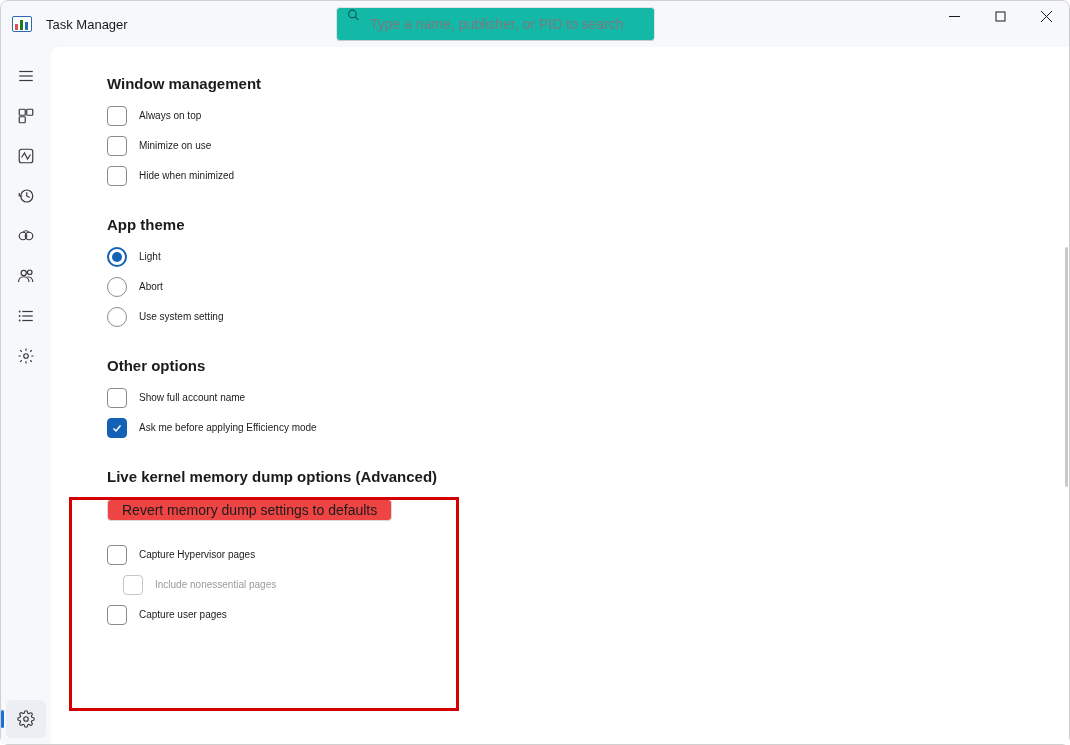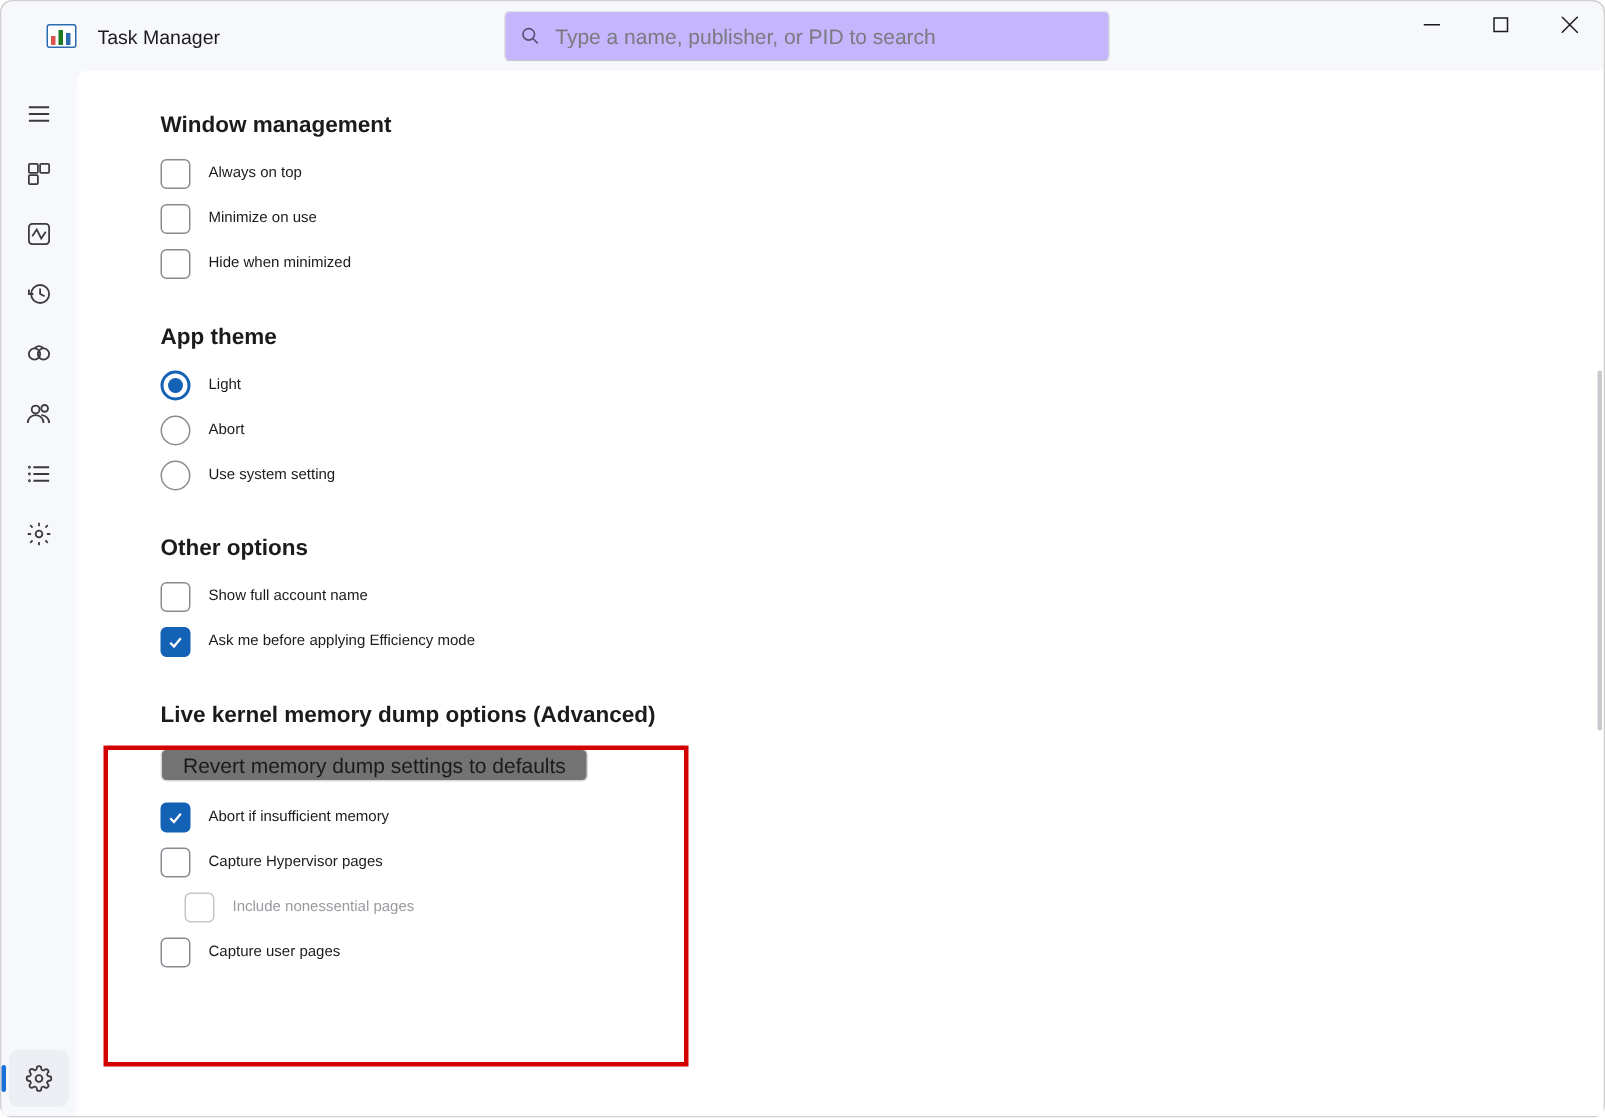--- a/index.html
+++ b/index.html
@@ -11,21 +11,21 @@
     border-radius: 8px;
     display: flex; flex-direction: column;
     background: #f7f8fb;
     position: relative;
   }
 
   
   .titlebar {
     height: 46px;
     display: flex; align-items: center;
-    padding-left: 30px;
+    padding-left: 11px;
     background: #f7f8fb;
     border-top-left-radius: 8px; border-top-right-radius: 8px;
   }
   .app-icon {
     width: 20px; height: 16px;
     border: 1px solid #2b6cb0;
     border-radius: 2px;
     display: flex; align-items: flex-end; gap: 2px;
     padding: 1px 2px;
     margin-right: 14px;
@@ -36,26 +36,26 @@
   .app-icon span:nth-child(2){height:10px;background:#1f7a1f;}
   .app-icon span:nth-child(3){height:8px;background:#2b6cb0;}
 
   .app-title { font-size: 13px; color: #1b1b1b; }
 
   .searchbox {
     margin-left: auto;
     margin-right: auto;
     position: absolute;
     left: 335px; top: 6px;
-    width: 404px; height: 34px;
-    background: #c4b5fd;
+    width: 319px; height: 34px;
+    background: #14b8a6;
     border: 1px solid #e1e1e4;
     border-bottom: 1px solid #c8c8cc;
     border-radius: 4px;
-    display: flex; align-items: center;
+    display: flex; 
     padding: 0 10px;
     gap: 10px;
   }
   .searchbox svg { width: 14px; height: 14px; opacity: .55; }
   .searchbox input {
     border: none; outline: none; background: transparent;
     width: 100%; font-size: 14px; color: #333;
   }
   .searchbox input::placeholder { color: #7a7a80; }
 
@@ -151,23 +151,23 @@
   .radio.selected::after {
     content: ""; width: 10px; height: 10px;
     background: #1362b5; border-radius: 50%;
   }
 
   .btn {
     display: inline-block;
     padding: 2px 14px;
     border: 1px solid #d8d8de;
     border-radius: 4px;
-    background: #737373;
+    background: #ef4444;
     font-size: 14px; color: #1b1b1b;
-    margin-bottom: 14px;
+    margin-bottom: 24px;
   }
 
   .highlight-box {
     position: absolute;
     left: 18px; top: 450px;
     width: 390px; height: 214px;
     border: 3px solid #d40000;
     pointer-events: none;
   }
 
@@ -343,28 +343,20 @@
           <span>Ask me before applying Efficiency mode</span>
         </div>
       </div>
 
       <div class="section" style="margin-bottom:0;">
         <div class="section-title">Live kernel memory dump options (Advanced)</div>
 
         <div class="btn">Revert memory dump settings to defaults</div>
 
         <div class="opt-row">
-          <div class="checkbox checked">
-            <svg viewBox="0 0 24 24" fill="none" stroke="#fff" stroke-width="3">
-                <polyline points="5,13 10,18 19,7"></polyline>
-              </svg>
-          </div>
-          <span>Abort if insufficient memory</span>
-        </div>
-        <div class="opt-row">
           <div class="checkbox"></div>
           <span>Capture Hypervisor pages</span>
         </div>
         <div class="opt-row indent disabled">
           <div class="checkbox disabled"></div>
           <span>Include nonessential pages</span>
         </div>
         <div class="opt-row">
           <div class="checkbox"></div>
           <span>Capture user pages</span>

